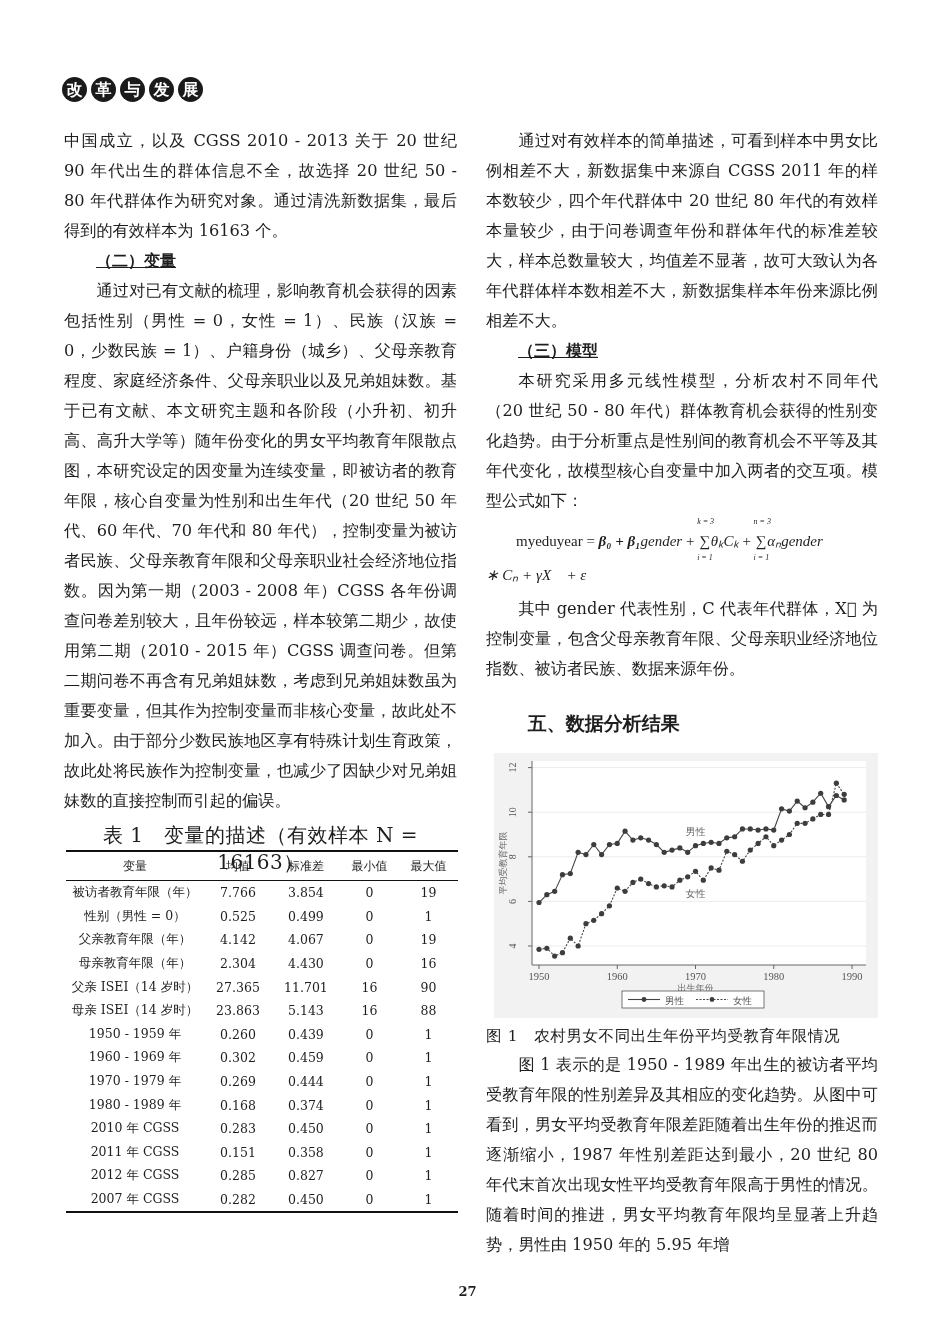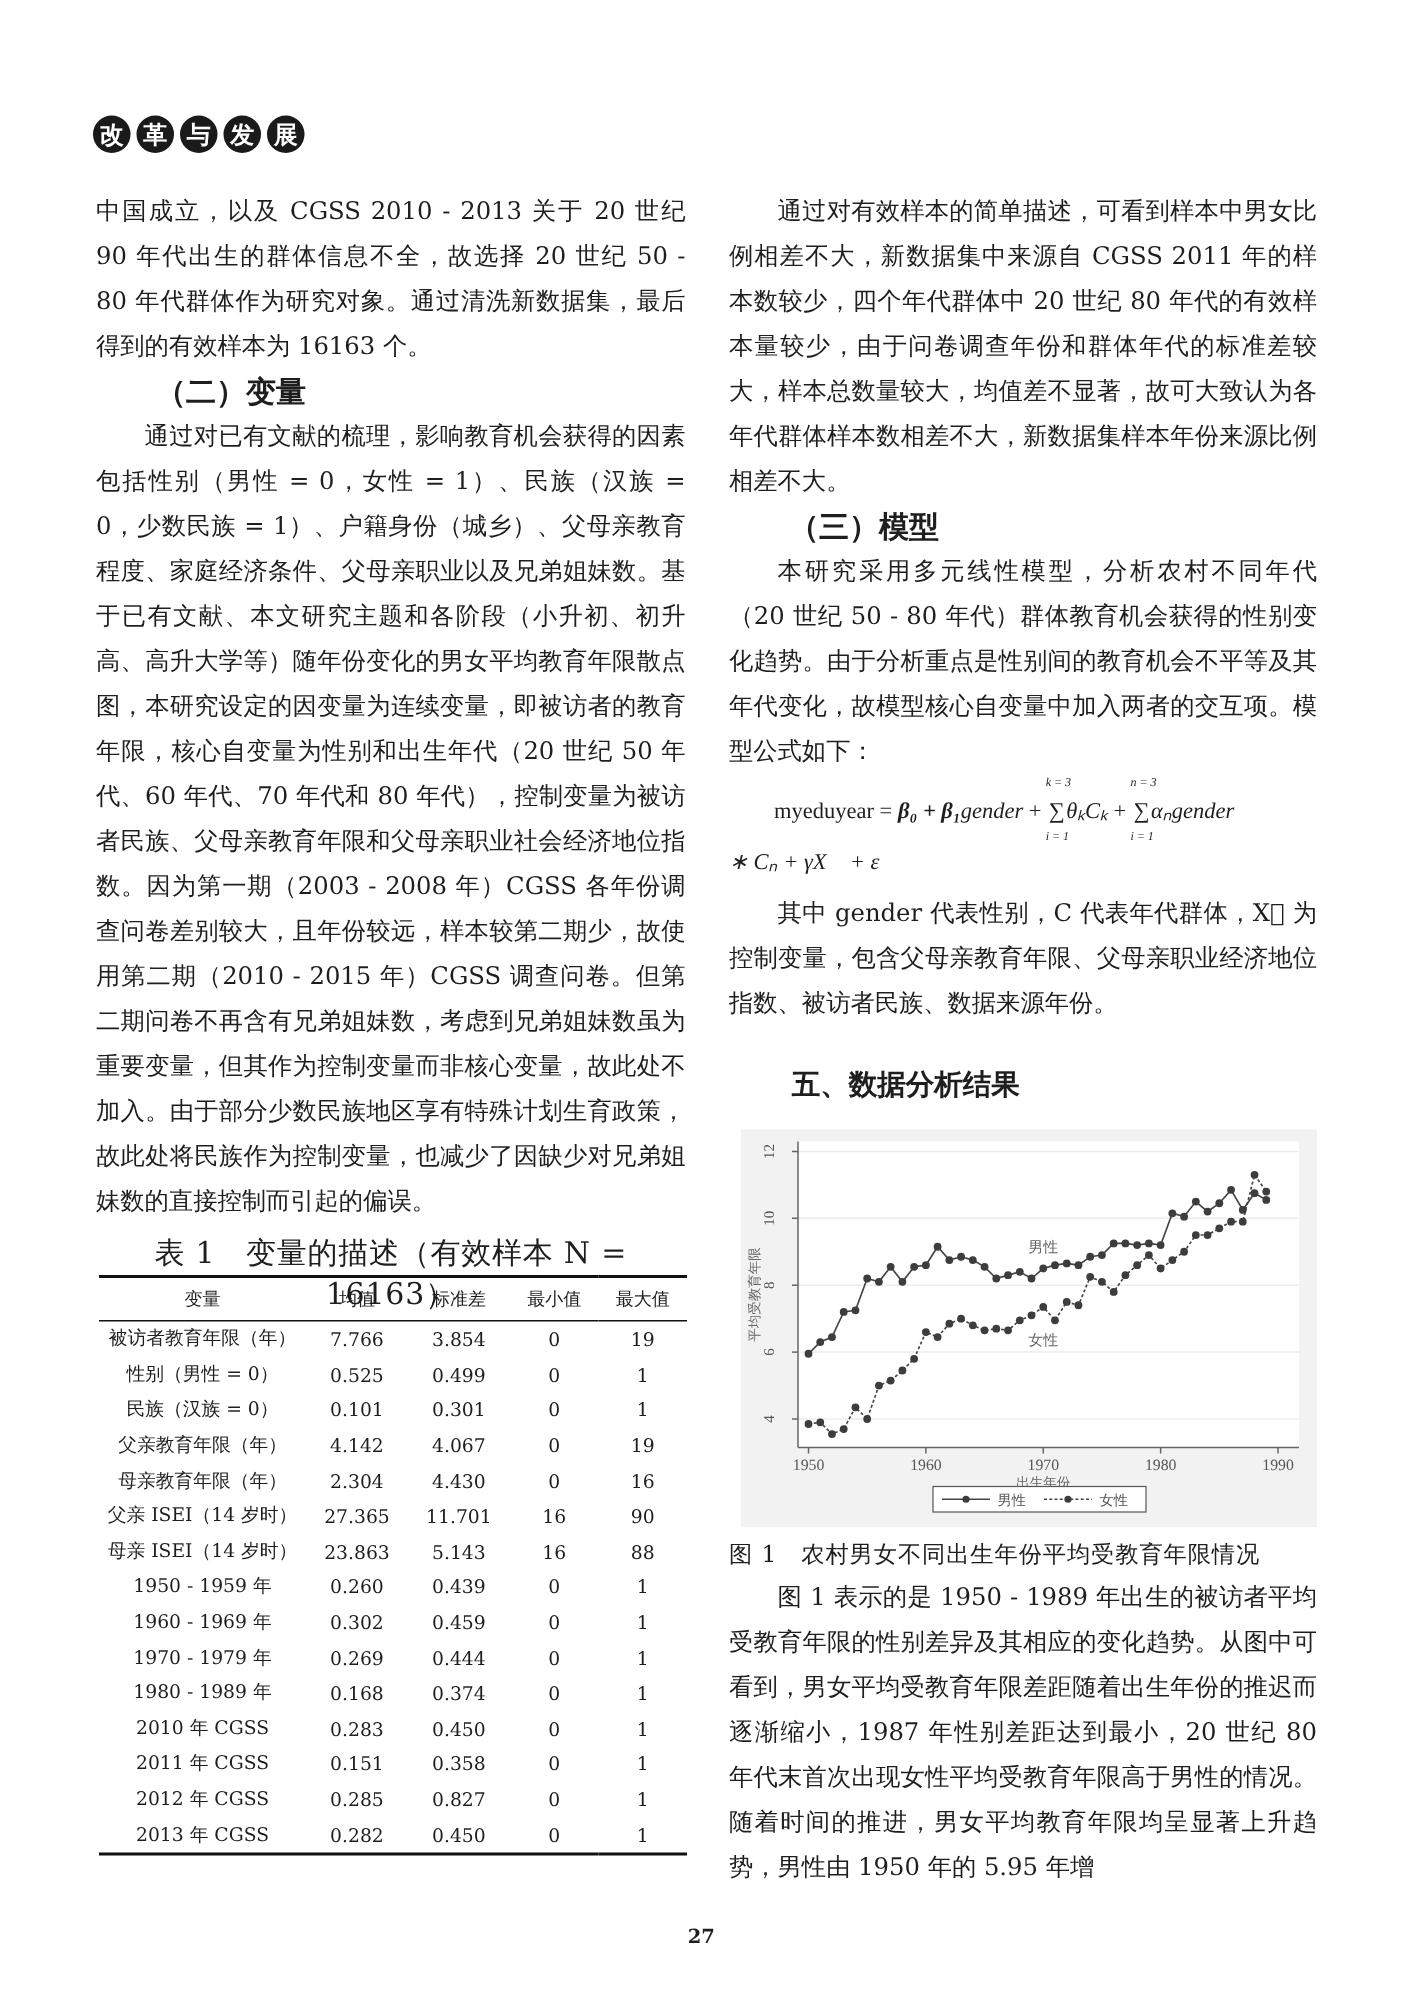--- a/index.html
+++ b/index.html
@@ -7,21 +7,21 @@
          font-family: "DejaVu Serif", "Liberation Serif", serif; color: #1e1e1e; }
   .header-logo { position: absolute; left: 62px; top: 77px; display: flex; gap: 4px; }
   .logo-char { width: 25px; height: 25px; border-radius: 50%; background: #1a1a1a; color: #fff;
                font-family: "DejaVu Sans", sans-serif; font-weight: bold; font-size: 16px;
                display: flex; align-items: center; justify-content: center; line-height: 1; }
   .col { position: absolute; top: 126px; font-size: 16.2px; line-height: 30px; text-align: justify; }
   .col-left { left: 64px; width: 393px; }
   .col-right { left: 486px; width: 392px; }
   .para { margin: 0; text-indent: 2em; text-align: justify; }
   .para.noindent { text-indent: 0; }
-  .subhead { margin: 0; padding-left: 2em; font-family: "DejaVu Sans", sans-serif; font-weight: bold; font-size: 20px; }
+  .subhead { margin: 0; padding-left: 2em; font-family: "DejaVu Sans", sans-serif; font-weight: bold; font-size: 16px; text-decoration: underline; }
   .section-head { margin: 24px 0 20px 2.2em; font-family: "DejaVu Sans", sans-serif; font-weight: bold; font-size: 19px; }
   .formula { margin: 12px 0 0 2em; font-size: 15px; line-height: 26px; white-space: nowrap; font-family: "Liberation Serif", serif; }
   .formula i { font-style: italic; }
   .sumop { display: inline-block; position: relative; font-size: 15px; margin: 0 1px; }
   .sumop .sup, .sumop .sub { position: absolute; left: -2px; font-size: 8px; line-height: 8px; font-style: italic; }
   .sumop .sup { top: -10px; } .sumop .sub { bottom: -8px; }
   .formula-cont { margin: 6px 0 4px 0; font-size: 15px; font-family: "Liberation Serif", serif; font-style: italic; }
   .table-title { position: absolute; left: 64px; top: 822px; width: 393px; text-align: center; font-size: 20px; letter-spacing: 0.5px; }
   table.data-table { position: absolute; left: 66px; top: 850px; width: 392px; border-collapse: collapse; font-size: 12.5px; }
   table.data-table thead tr { border-top: 2px solid #111; border-bottom: 1px solid #111; }
@@ -72,27 +72,20 @@
         <td>19</td>
       </tr>
       <tr>
         <td>性别（男性 = 0）</td>
         <td>0.525</td>
         <td>0.499</td>
         <td>0</td>
         <td>1</td>
       </tr>
       <tr>
-        <td>民族（汉族 = 0）</td>
-        <td>0.101</td>
-        <td>0.301</td>
-        <td>0</td>
-        <td>1</td>
-      </tr>
-      <tr>
         <td>父亲教育年限（年）</td>
         <td>4.142</td>
         <td>4.067</td>
         <td>0</td>
         <td>19</td>
       </tr>
       <tr>
         <td>母亲教育年限（年）</td>
         <td>2.304</td>
         <td>4.430</td>
@@ -156,21 +149,21 @@
         <td>1</td>
       </tr>
       <tr>
         <td>2012 年 CGSS</td>
         <td>0.285</td>
         <td>0.827</td>
         <td>0</td>
         <td>1</td>
       </tr>
       <tr>
-        <td>2013 年 CGSS</td>
+        <td>2007 年 CGSS</td>
         <td>0.282</td>
         <td>0.450</td>
         <td>0</td>
         <td>1</td>
       </tr>
     </tbody>
 </table>
 
 <div class="col col-right">
   <p class="para">通过对有效样本的简单描述，可看到样本中男女比例相差不大，新数据集中来源自 CGSS 2011 年的样本数较少，四个年代群体中 20 世纪 80 年代的有效样本量较少，由于问卷调查年份和群体年代的标准差较大，样本总数量较大，均值差不显著，故可大致认为各年代群体样本数相差不大，新数据集样本年份来源比例相差不大。</p>

